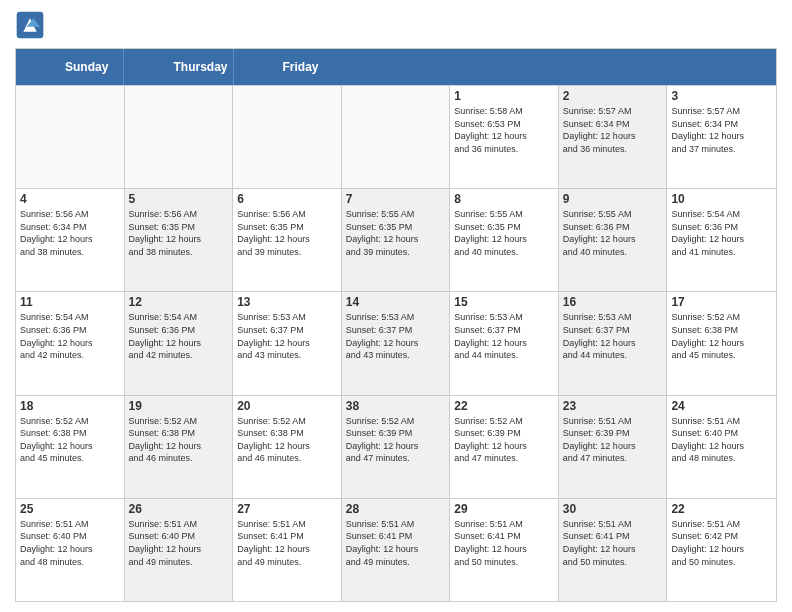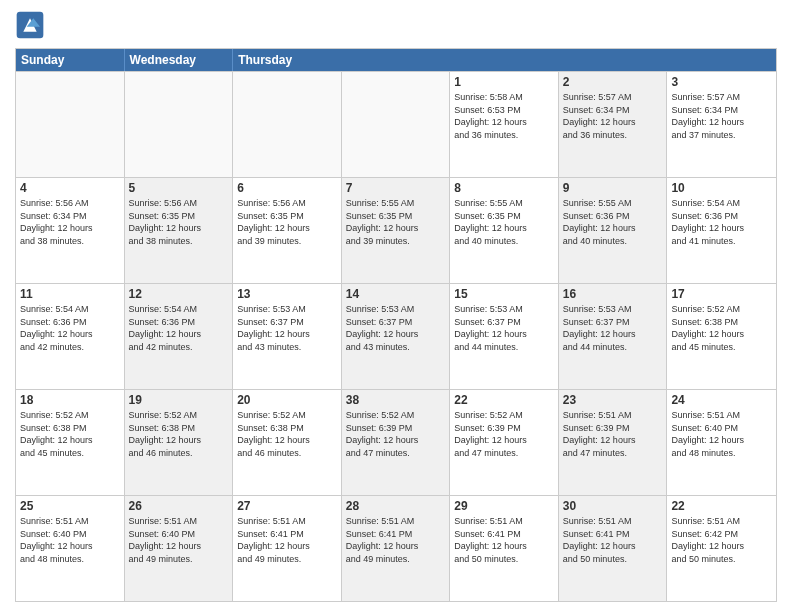--- a/index.html
+++ b/index.html
@@ -62,23 +62,24 @@
     }
     .cal-header-row {
       display: grid;
       grid-template-columns: repeat(7, 1fr);
       background: #3a6ea8;
     }
     .cal-header-cell {
       color: #fff;
       font-size: 12px;
       font-weight: bold;
-      padding: 4px 5px;
+      padding: 11px 5px;
       border-right: 1px solid #5a8ec8;
       text-align: left;
+      margin-left: 44px;
     }
     .cal-header-cell:last-child { border-right: none; }
     .cal-body {
       flex: 1;
       display: flex;
       flex-direction: column;
     }
     .cal-week {
       display: grid;
       grid-template-columns: repeat(7, 1fr);
@@ -126,22 +127,22 @@
     </div>
     <div class="title-block">
       <h1></h1>
       <h2></h2>
     </div>
   </div>
 
   <div class="calendar">
     <div class="cal-header-row">
     <div class="cal-header-cell">Sunday</div>
-        <div class="cal-header-cell">Wednesday</div>
         <div class="cal-header-cell">Thursday</div>
+        <div class="cal-header-cell">Friday</div>
       </div>
     <div class="cal-body">
     <div class="cal-week">
           <div class="cal-cell empty"></div>
           <div class="cal-cell empty"></div>
           <div class="cal-cell empty"></div>
           <div class="cal-cell empty"></div>
           <div class="cal-cell">
             <span class="day-num">1</span>
             <div class="cell-text" style="white-space: pre-line;">Sunrise: 5:58 AM

